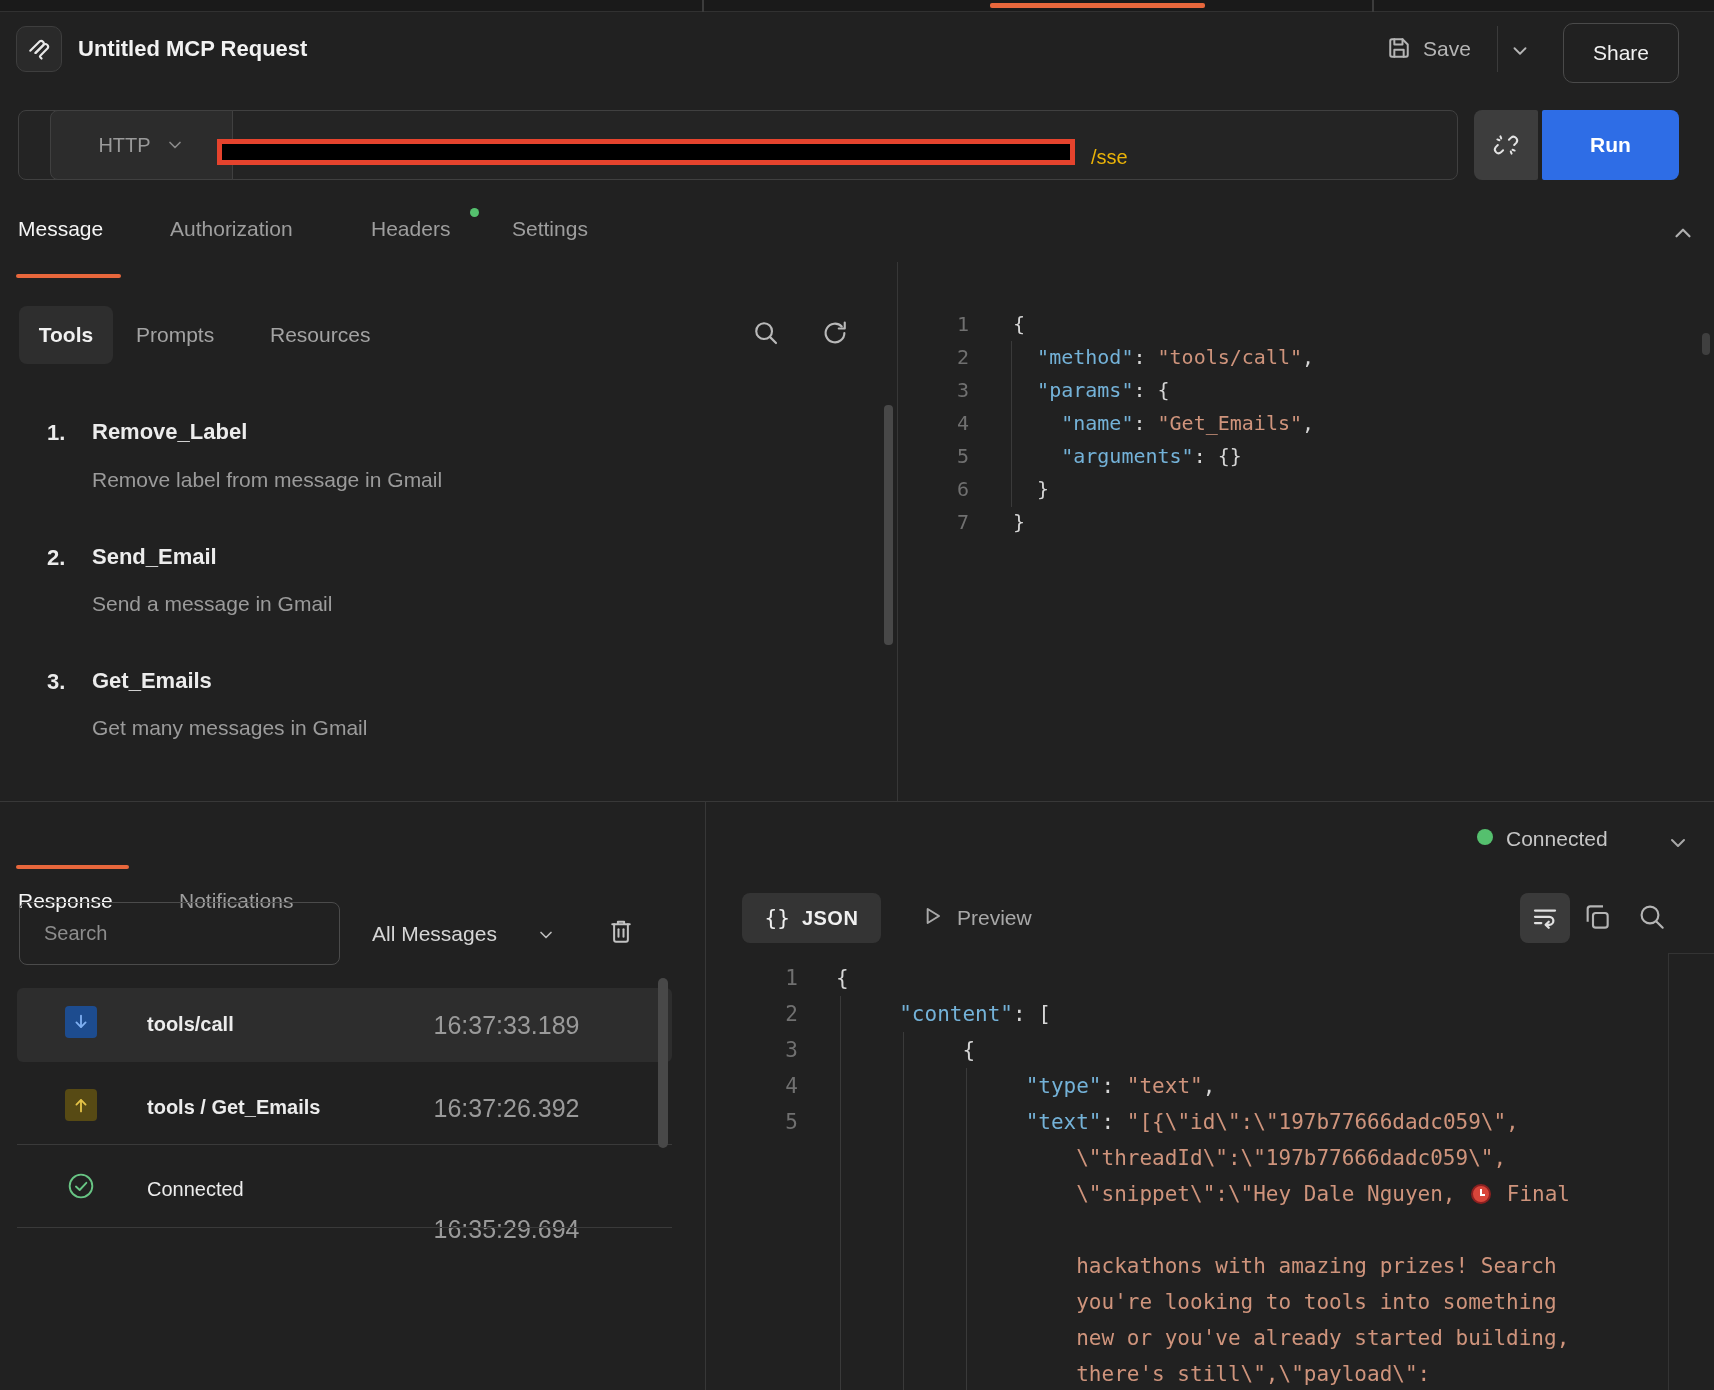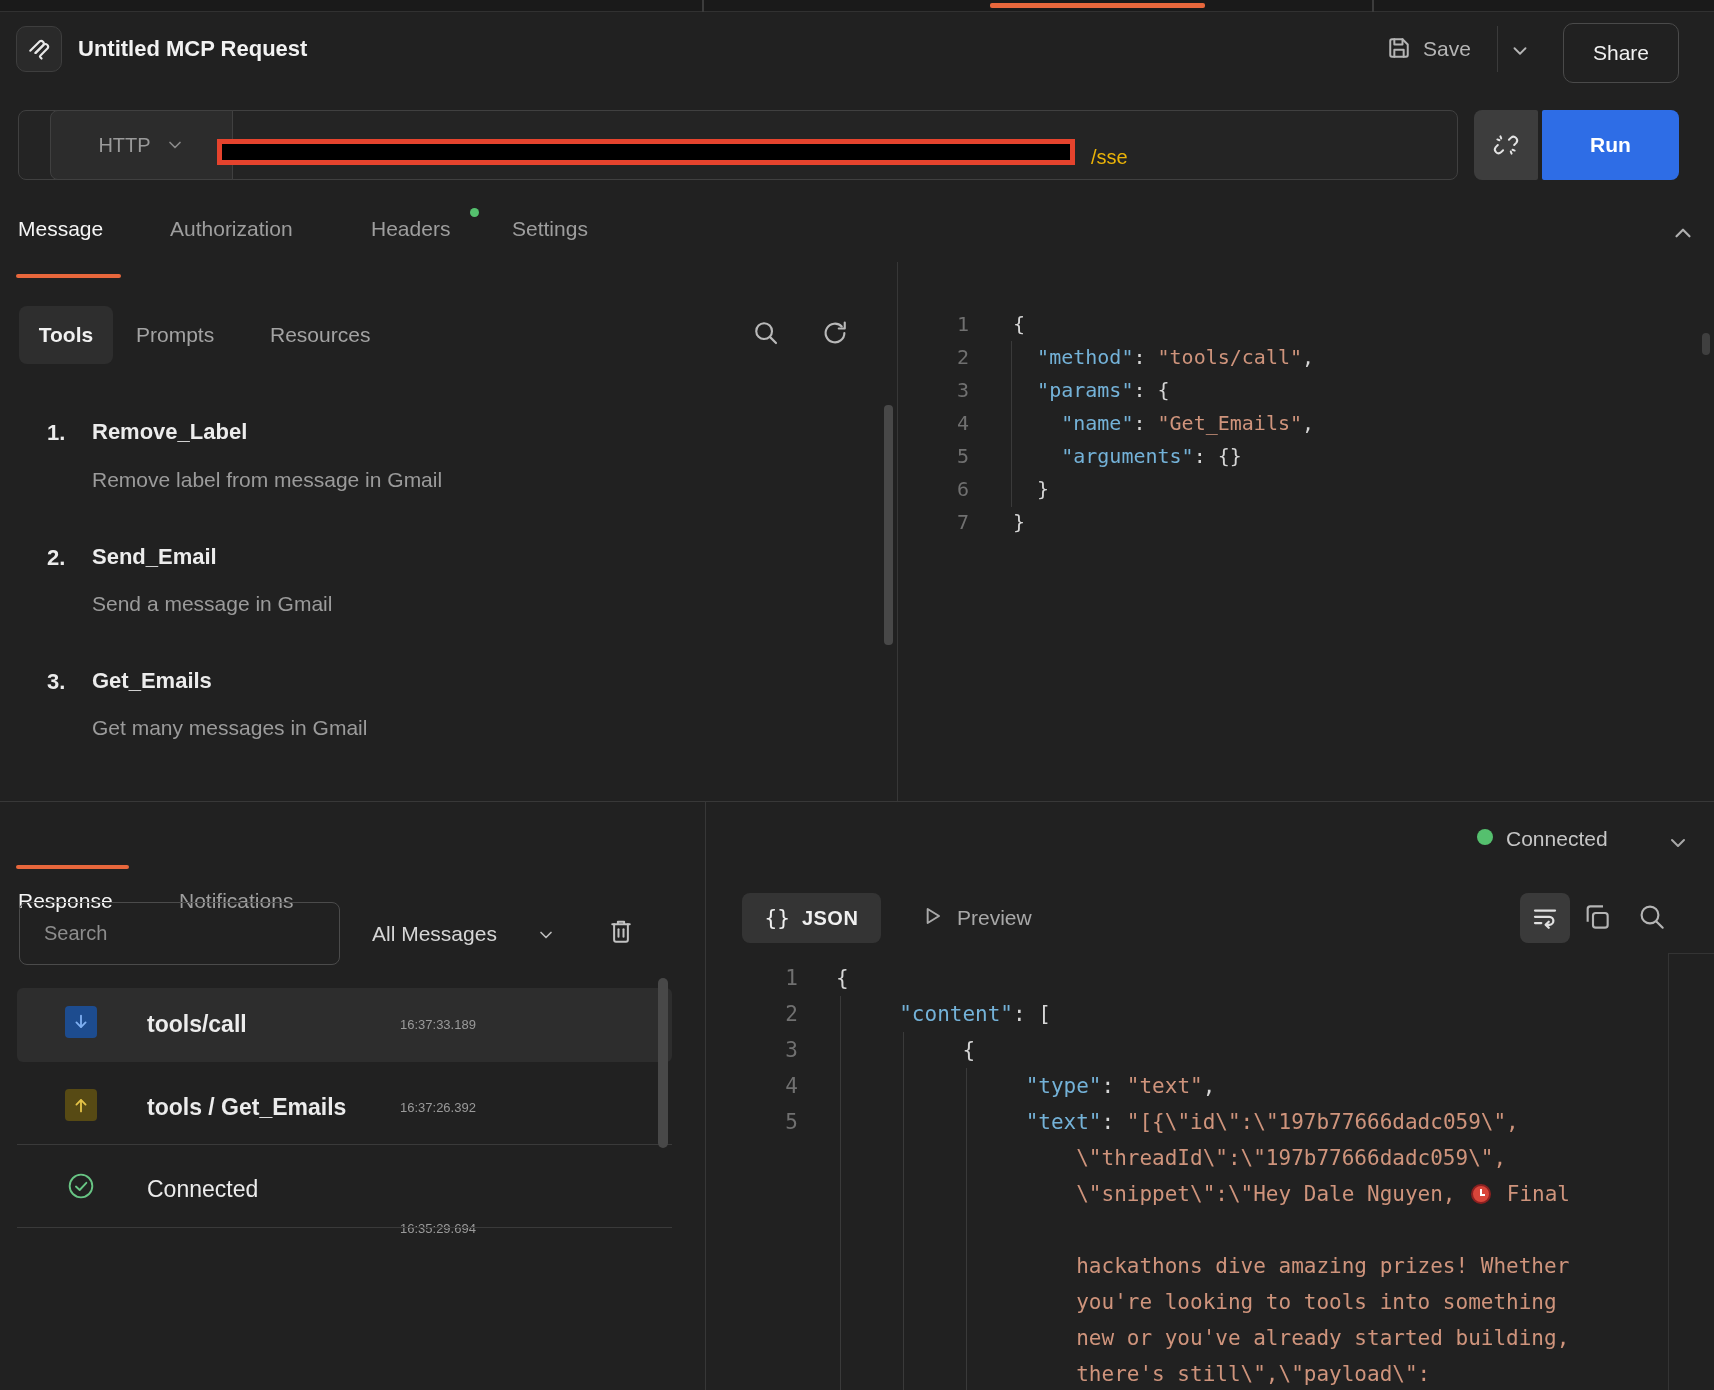--- a/index.html
+++ b/index.html
@@ -78,23 +78,23 @@
   .search-box input{width:100%;height:100%;background:transparent;border:1px solid #4b4b4b;border-radius:8px;padding:0 24px;font-size:20px;color:#e4e4e4;font-family:"Liberation Sans",sans-serif;outline:none;}
   .search-box input::placeholder{color:#8d8d8d;}
   .filter-label{left:372px;top:921px;font-size:21px;color:#d6d6d6;line-height:26px;}
   .filter-chevron{left:536px;top:925px;color:#bdbdbd;}
   .trash-icon{left:606px;top:916px;color:#c2c2c2;}
   .msg-row-bg{left:17px;top:988px;width:655px;height:74px;background:#2d2d2d;border-radius:6px;}
   .row-icon{left:65px;width:32px;height:32px;border-radius:4px;display:flex;align-items:center;justify-content:center;}
   .row-icon.down{background:#1d4c8f;color:#7fb0f2;}
   .row-icon.up{background:#574a14;color:#e4c348;}
   .row-icon.check{background:transparent;color:#68c584;}
-  .row-label{left:147px;font-size:23px;font-weight:600;color:#ececec;line-height:26px;text-align:center;}
+  .row-label{left:147px;font-size:20px;font-weight:600;color:#ececec;line-height:26px;text-align:center;}
   .row-label.normal{font-weight:500;}
-  .row-time{left:400px;width:213px;text-align:left;font-size:13px;color:#9a9a9a;line-height:26px;}
+  .row-time{left:400px;width:213px;text-align:center;font-size:25px;color:#9a9a9a;line-height:26px;}
   .row-divider{left:17px;width:655px;height:1px;background:#3a3a3a;}
   .list-scrollbar{left:658px;top:978px;width:10px;height:170px;border-radius:5px;background:#484848;}
   
   .json-button{left:742px;top:893px;width:139px;height:50px;background:#343434;border-radius:8px;display:flex;align-items:center;justify-content:center;gap:12px;}
   .json-braces{font-family:"DejaVu Sans Mono",monospace;font-size:21px;color:#f0f0f0;}
   .json-label{font-size:20px;font-weight:600;color:#f0f0f0;letter-spacing:0.5px;}
   .preview-icon{left:919px;top:903px;color:#a8a8a8;}
   .preview-label{left:957px;top:905px;font-size:21px;color:#a8a8a8;line-height:26px;}
   .wrap-button{left:1520px;top:893px;width:50px;height:50px;background:#3a3a3a;border-radius:8px;display:flex;align-items:center;justify-content:center;color:#e0e0e0;}
   .copy-icon{left:1581px;top:901px;color:#b5b5b5;}
@@ -358,21 +358,21 @@
     </div>
     <div class="code-row">
       <span class="ln"></span>
       <span class="code"><span class="tok-v">                   \"snippet\":\"Hey Dale Nguyen, </span><span class="emoji-clock"></span><span class="tok-v"> Final</span></span>
     </div>
     <div class="code-row">
       <span class="ln"></span>
     </div>
     <div class="code-row">
       <span class="ln"></span>
-      <span class="code"><span class="tok-v">                   hackathons dive amazing prizes! Whether</span></span>
+      <span class="code"><span class="tok-v">                   hackathons with amazing prizes! Search</span></span>
     </div>
     <div class="code-row">
       <span class="ln"></span>
       <span class="code"><span class="tok-v">                   you're looking to tools into something</span></span>
     </div>
     <div class="code-row">
       <span class="ln"></span>
       <span class="code"><span class="tok-v">                   new or you've already started building,</span></span>
     </div>
     <div class="code-row">

